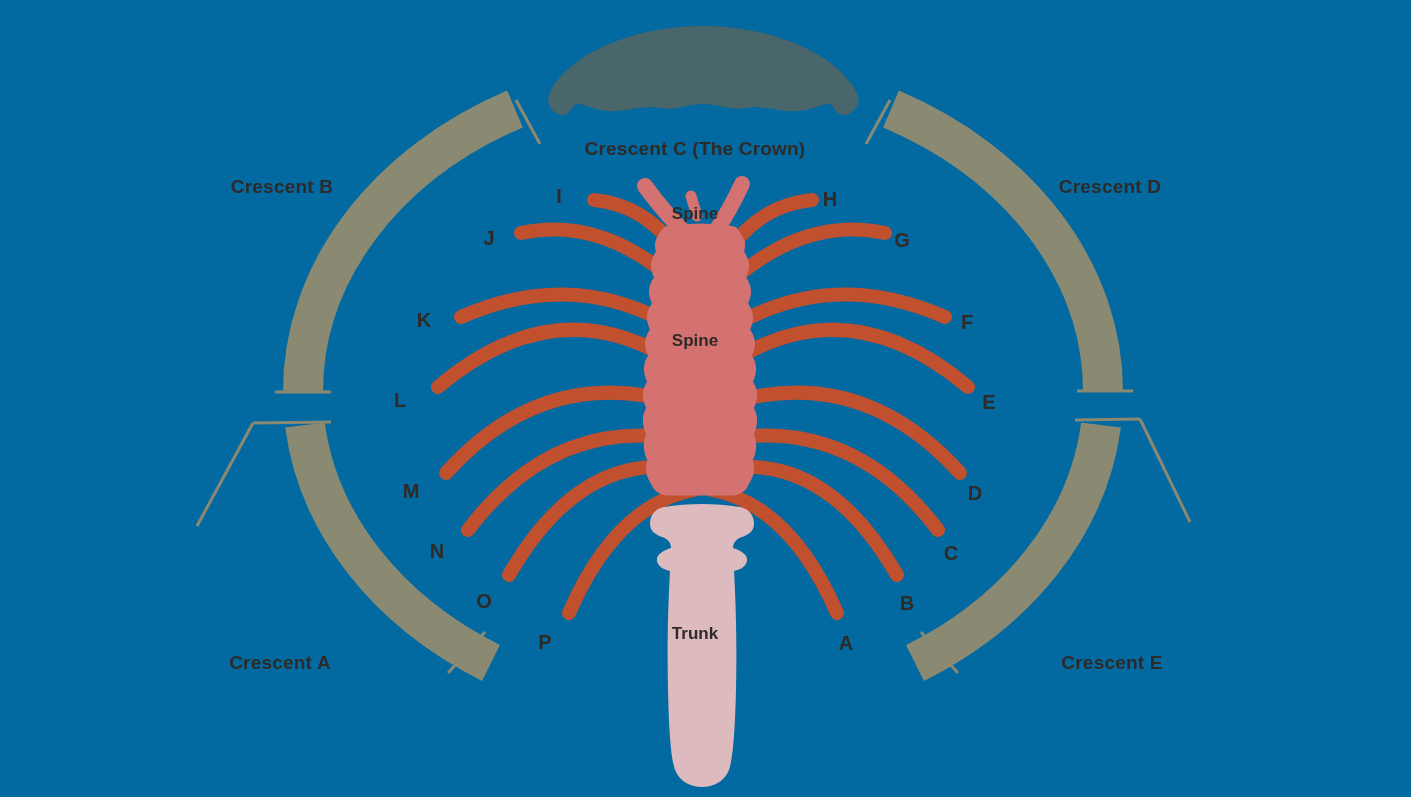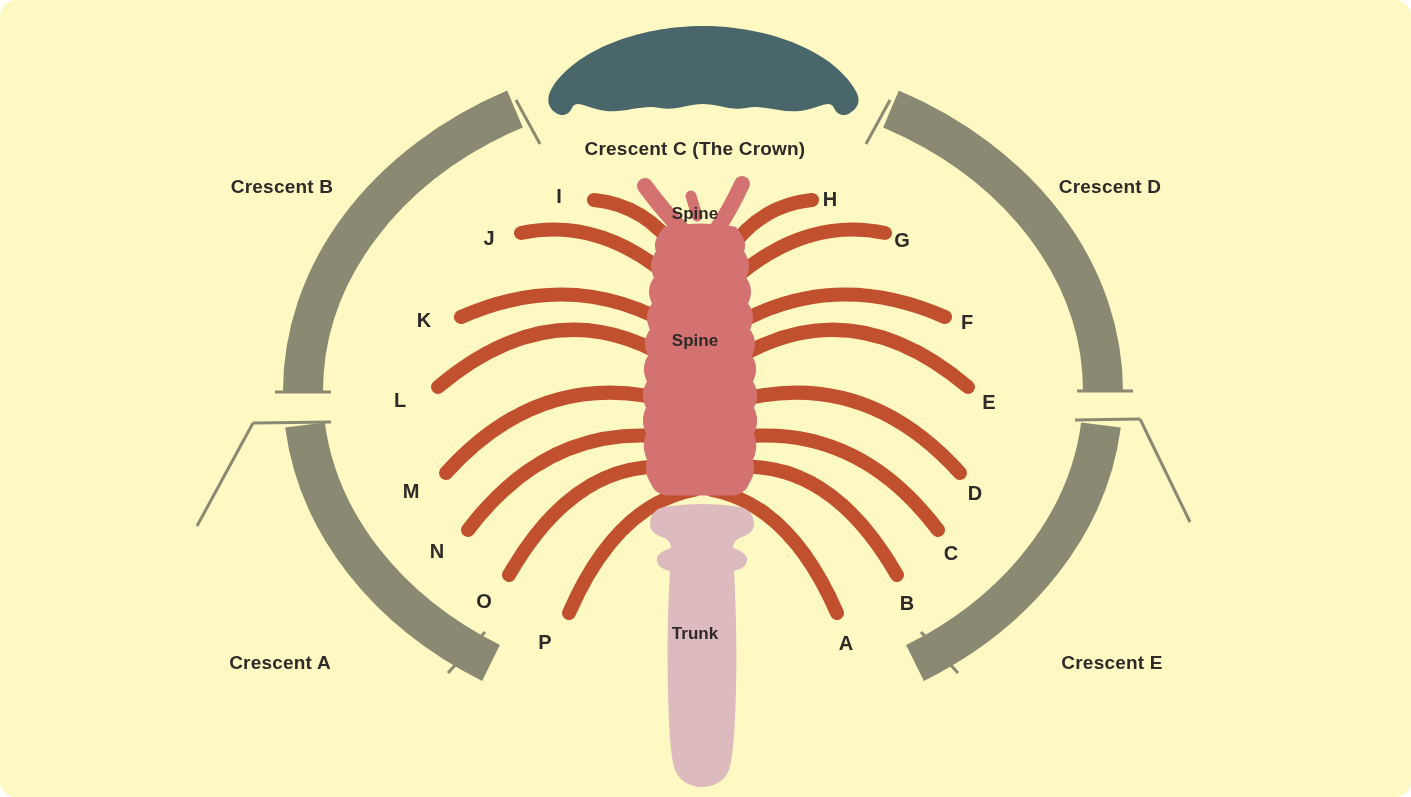--- a/index.html
+++ b/index.html
@@ -1,16 +1,16 @@
 <!DOCTYPE html>
 <html><head>
 <meta charset="utf-8">
 <style>
   html,body { margin:0; padding:0; background:#ffffff; }
-  .canvas { position:relative; width:1411px; height:797px; background:#fef9c3; overflow:hidden;border-radius:16px; }
+  .canvas { position:relative; width:1411px; height:797px; background:#0369a1; overflow:hidden; }
   svg { position:absolute; inset:0; display:block; }
   text { font-family:"Liberation Sans","DejaVu Sans",sans-serif; }
   .lbl    { font-size:19px; font-weight:600; letter-spacing:0.2px; }
   .letter { font-size:20px; font-weight:700; }
   .part   { font-size:17px; font-weight:700; }
 </style>
 </head>
 <body>
 
 <div class="canvas">

